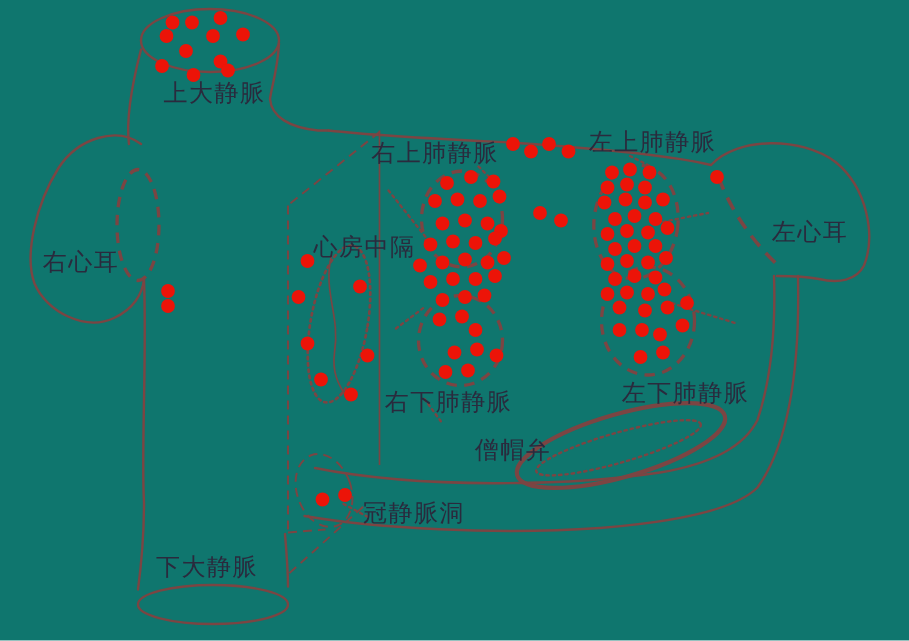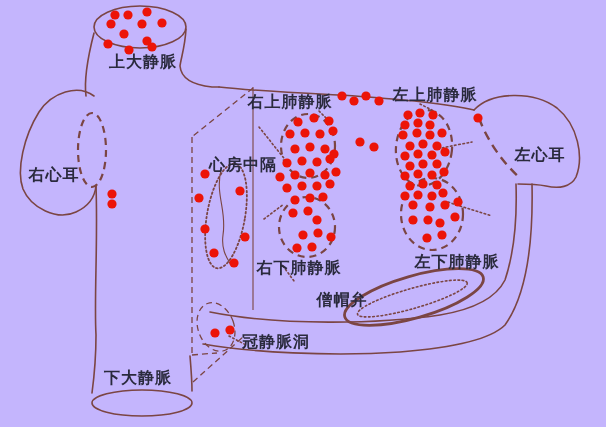--- a/index.html
+++ b/index.html
@@ -17,21 +17,21 @@
     fill:var(--label);
     font-family:"DejaVu Serif","Liberation Serif",serif;
     font-size:16px;
     letter-spacing:1px;
   }
   [data-name="focus-dots"] circle{fill:var(--dot);stroke:none;}
 </style>
 </head>
 <body>
 
-<div class="page" data-name="diagram-page" style="background: #c4b5fd; font-weight: bold;">
+<div class="page" data-name="diagram-page" style="background: #0f766e;">
   <svg width="606" height="427" viewBox="0 0 606 427" data-name="heart-diagram" xmlns="http://www.w3.org/2000/svg">
 
     <ellipse class="ol" cx="140" cy="27" rx="46" ry="21" fill="#fff" data-name="superior-vena-cava-opening"></ellipse>
     <path class="ol" d="M 94,33 C 87,60 84,80 86,96" data-name="vena-cava-left-edge-upper"></path>
     <path class="ol" d="M 96,186 C 98,240 94,300 96,335 C 96,360 94,378 92,393" data-name="vena-cava-left-edge-lower"></path>
     <path class="ol" d="M 186,29 C 185,47 181,58 180,66 C 181,78 193,85 212,87 L 219,87" data-name="vena-cava-right-edge-upper"></path>
     <path class="ol" d="M 190,356 C 191,368 192,380 192,391" data-name="vena-cava-right-edge-lower"></path>
     <ellipse class="ol" cx="142" cy="403" rx="50" ry="13" fill="#fff" data-name="inferior-vena-cava-opening"></ellipse>
 
     <path class="ol" d="M 94,96 C 78,84 52,92 39,112 C 24,136 16,170 23,189 C 31,208 57,221 76,212 C 89,206 95,196 96,186" data-name="right-atrial-appendage-outline"></path>

